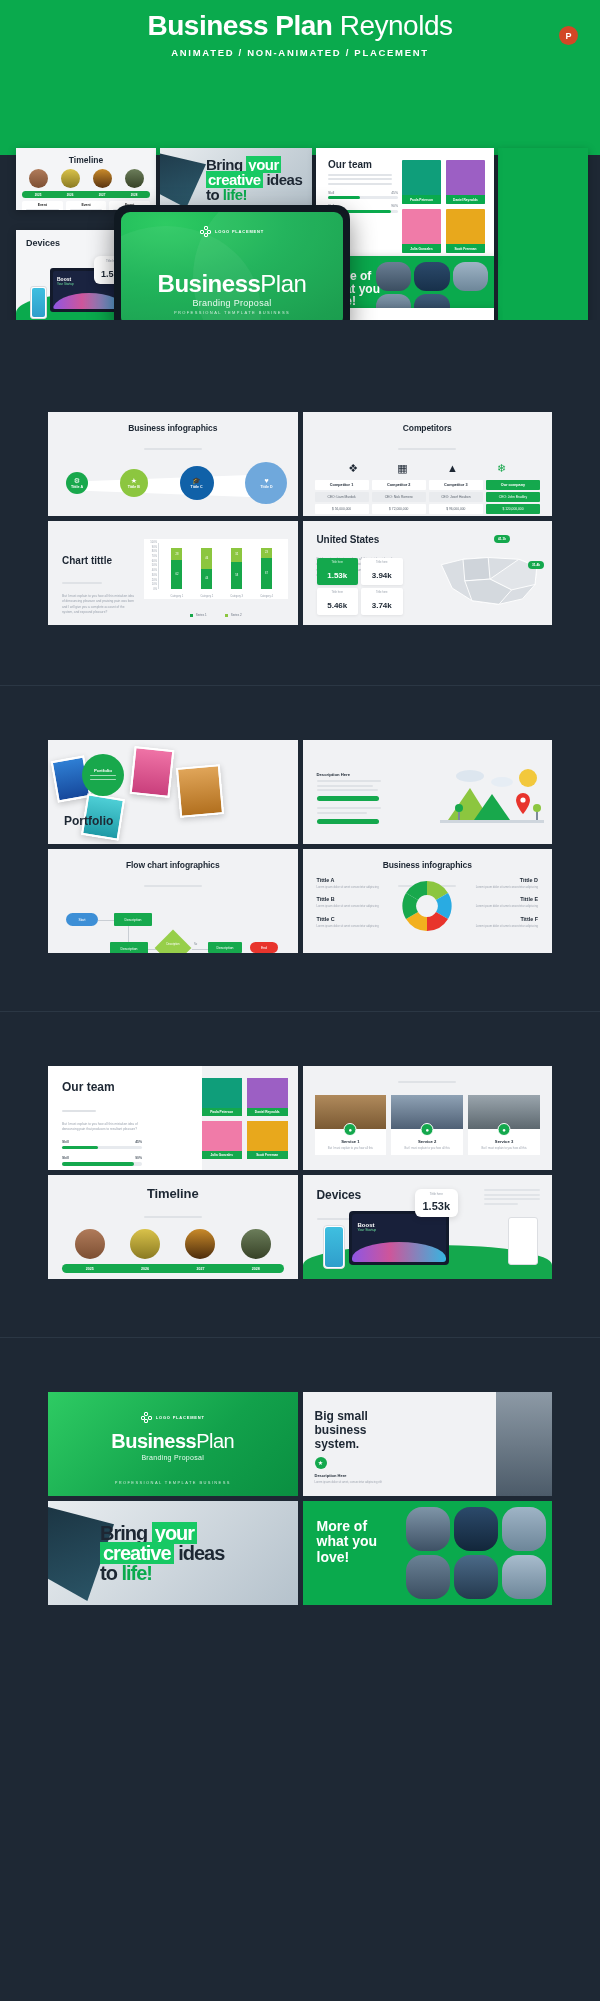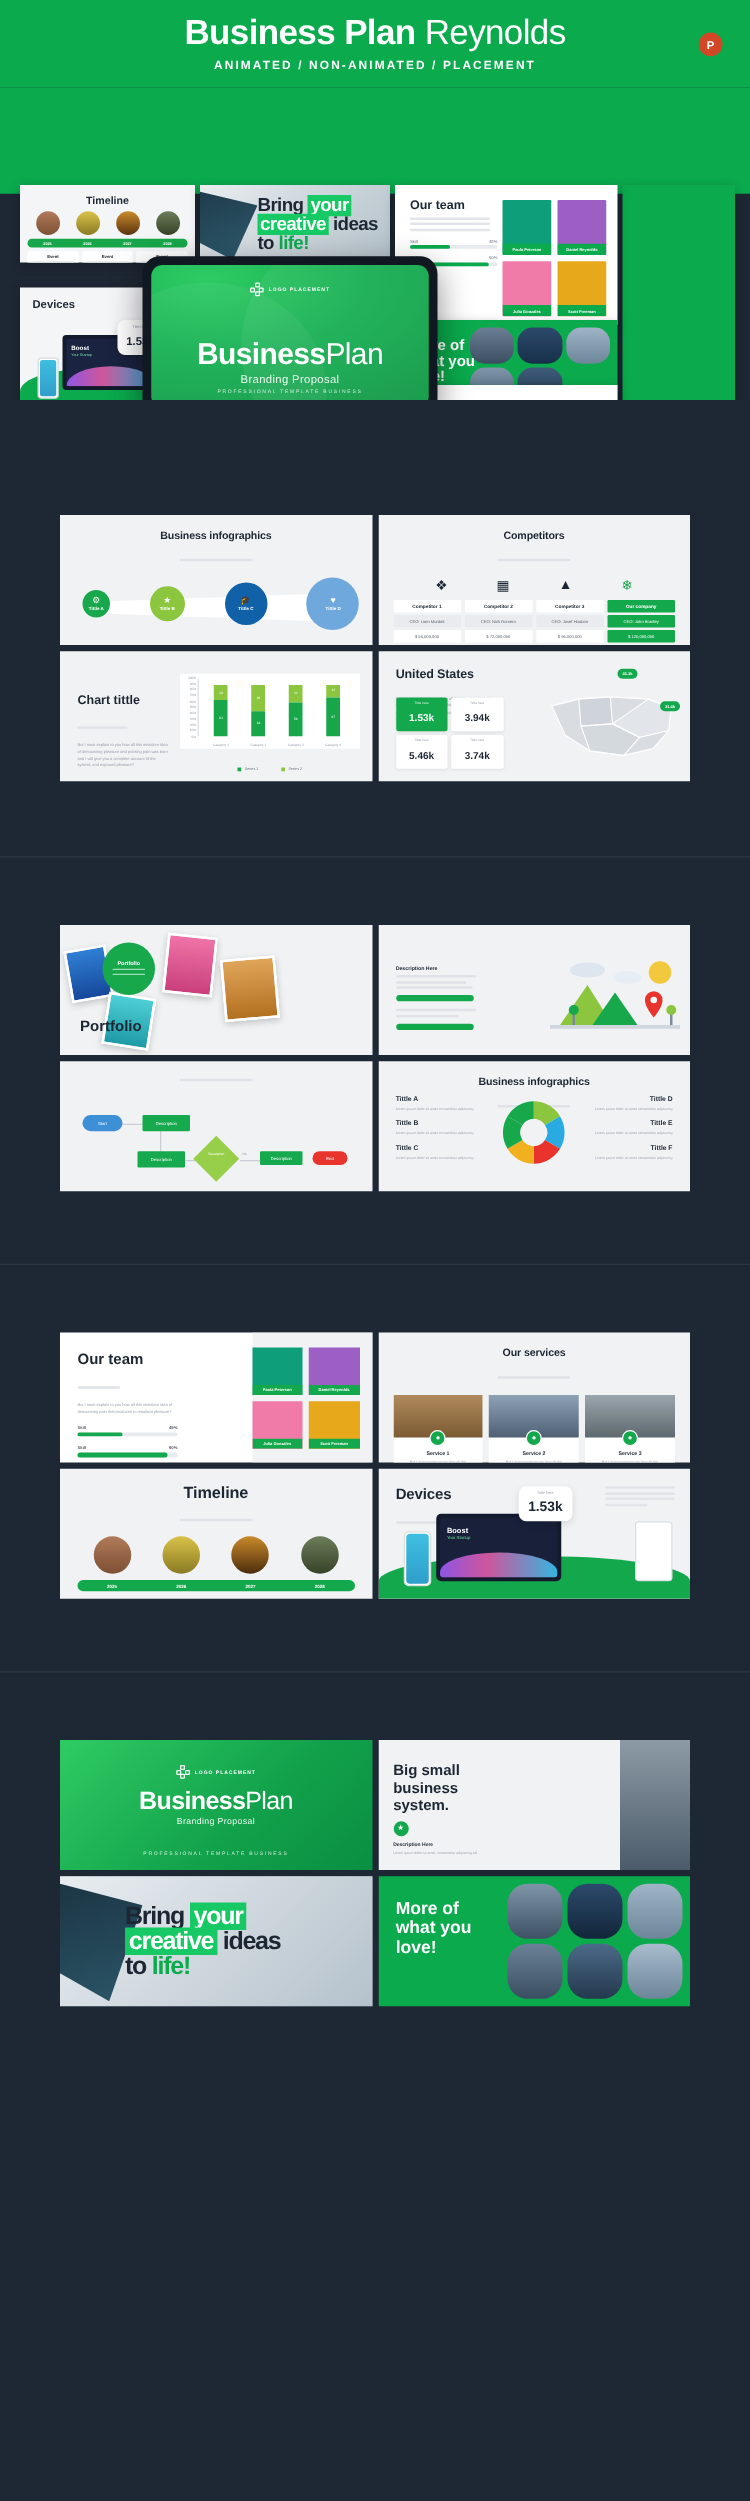--- a/index.html
+++ b/index.html
@@ -628,20 +628,21 @@
             <circle cx="83" cy="38" r="2.6" fill="#fff"></circle>
             <rect x="18" y="48" width="2" height="10" fill="#7c8a99"></rect>
               <circle cx="19" cy="46" r="4" fill="#18a84c"></circle>
             <rect x="96" y="48" width="2" height="10" fill="#7c8a99"></rect>
               <circle cx="97" cy="46" r="4" fill="#8cc63f"></circle>
           </svg>
         </div>
       </div>
 
       <div class="slide">
+        <div class="s-title">Flow chart infographics</div>
         <div class="s-dots"><i></i></div>
         <div style="position:relative;height:70px">
           <div class="fc-line" style="left:50px;top:29px;width:16px;height:1px"></div>
           <div class="fc-line" style="left:80px;top:30px;width:1px;height:28px"></div>
           <div class="fc-line" style="left:98px;top:58px;width:16px;height:1px"></div>
           <div class="fc-line" style="left:144px;top:58px;width:18px;height:1px"></div>
 
           <div class="fc-node fc-pill" style="left:18px;top:22px;width:32px;height:13px">Start</div>
           <div class="fc-node fc-rect" style="left:66px;top:22px;width:38px;height:13px">Description</div>
           <div class="fc-node fc-rect" style="left:62px;top:51px;width:38px;height:13px">Description</div>
@@ -741,21 +742,20 @@
           <div class="ot-card" style="background:#f07ba8">
               <div class="nm">Julia Gonzales</div>
             </div>
           <div class="ot-card" style="background:#e8a81c">
               <div class="nm">Scott Freeman</div>
             </div>
         </div>
       </div>
 
       <div class="slide">
-        <div class="s-title">Our services</div>
         <div class="s-dots"><i></i></div>
         <div class="sv-grid">
           <div class="sv-card">
             <div class="sv-img" style="background:linear-gradient(#b08a5c,#7b5a33)"></div>
             <div class="sv-badge">●</div>
             <b>Service 1</b>
             <p>But I must explain to you how all this</p>
           </div>
           <div class="sv-card">
             <div class="sv-img" style="background:linear-gradient(#8fa2b5,#4f6075)"></div>

